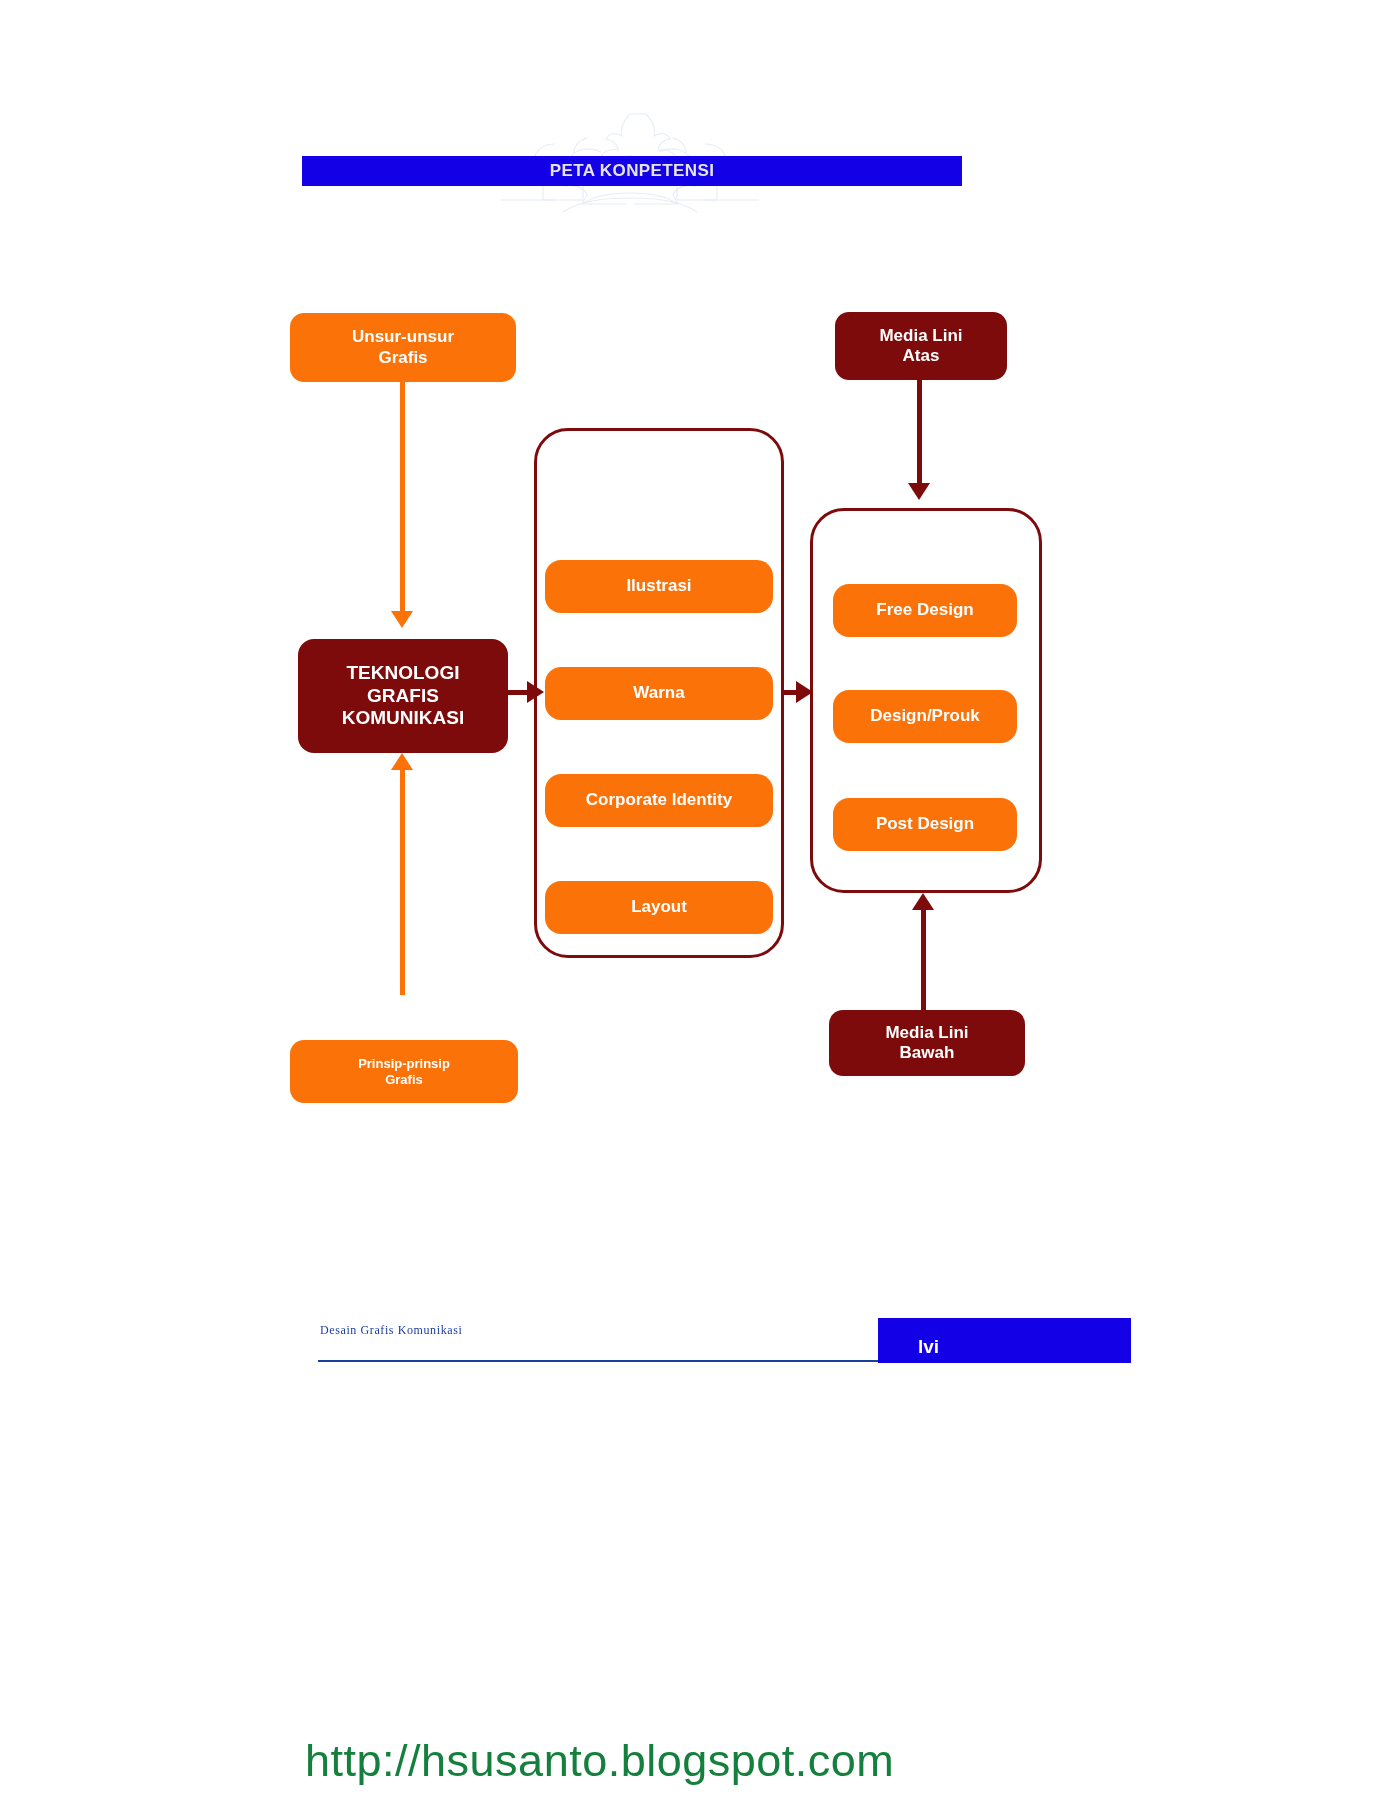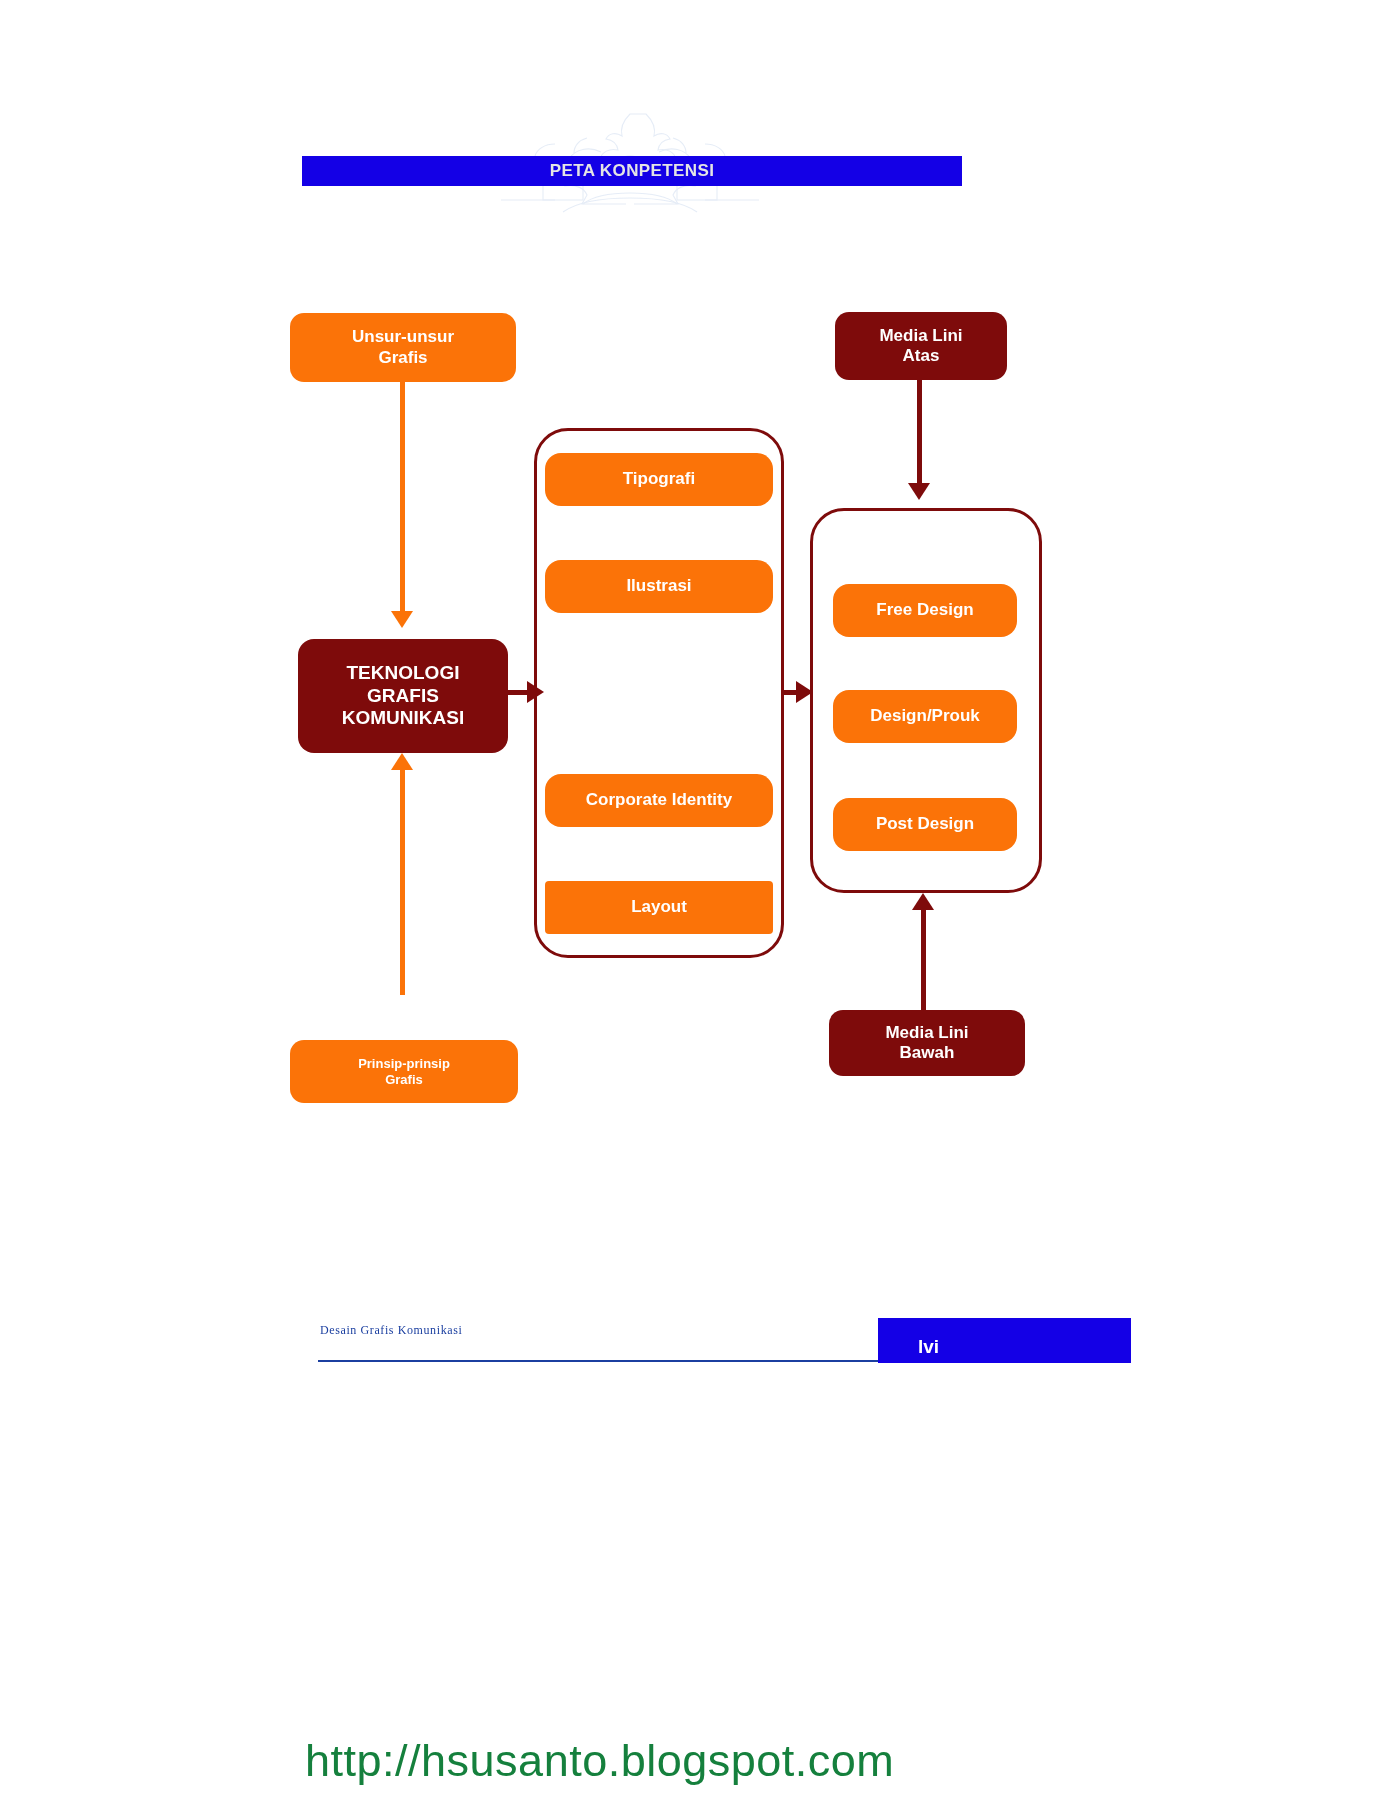--- a/index.html
+++ b/index.html
@@ -170,34 +170,34 @@
 
   <div class="node orange" style="left:290px;top:992px;width:228px;height:63px;font-size:13px;margin-top:48px;">
     <span>
       <span>Prinsip-prinsip</span><br>
       <span>Grafis</span>
     </span>
   </div>
 
   <div class="container-box" style="left:534px;top:428px;width:250px;height:530px;"></div>
 
-  <div class="node orange" style="left:545px;top:453px;width:228px;height:53px;font-size:17px;border-radius:16px;">
-    <span>Tipografi</span>
-  </div>
 
   <div class="node orange" style="left:545px;top:560px;width:228px;height:53px;font-size:17px;border-radius:16px;">
     <span>Ilustrasi</span>
   </div>
 
+  <div class="node orange" style="left:545px;top:667px;width:228px;height:53px;font-size:17px;border-radius:16px;">
+    <span>Warna</span>
+  </div>
 
   <div class="node orange" style="left:545px;top:774px;width:228px;height:53px;font-size:17px;border-radius:16px;">
     <span>Corporate Identity</span>
   </div>
 
-  <div class="node orange" style="left:545px;top:881px;width:228px;height:53px;font-size:17px;border-radius:4px;">
+  <div class="node orange" style="left:545px;top:881px;width:228px;height:53px;font-size:17px;border-radius:16px;">
     <span>Layout</span>
   </div>
 
   <div class="node maroon" style="left:835px;top:312px;width:172px;height:68px;font-size:17px;">
     <span>
       <span>Media Lini</span><br>
       <span>Atas</span>
     </span>
   </div>
 

